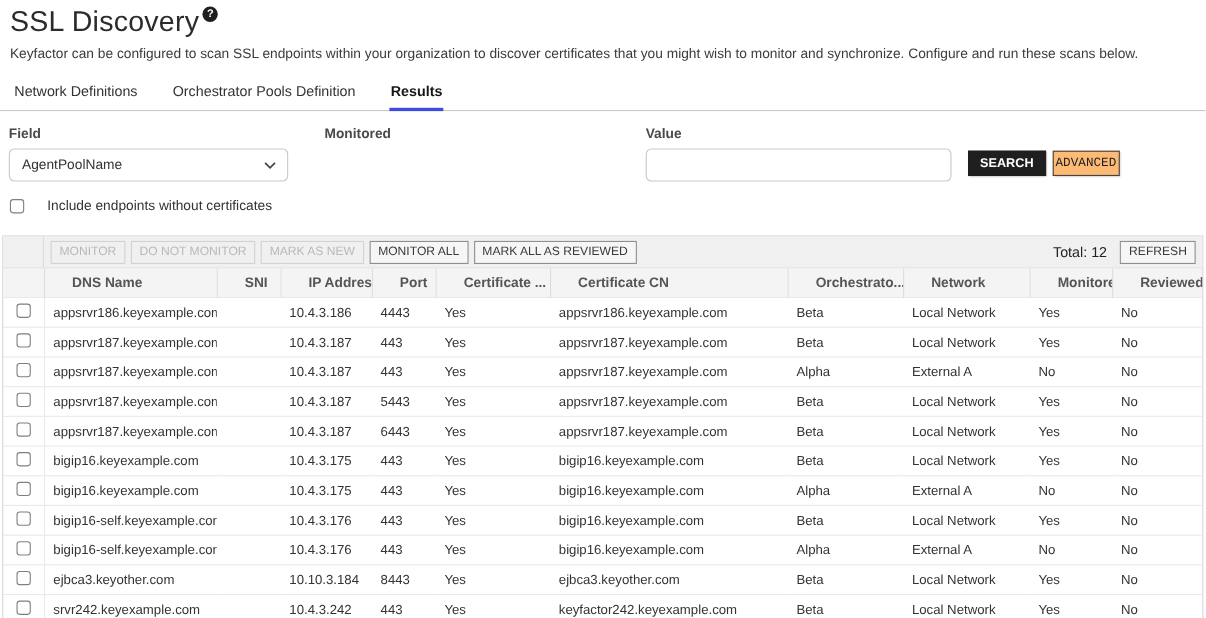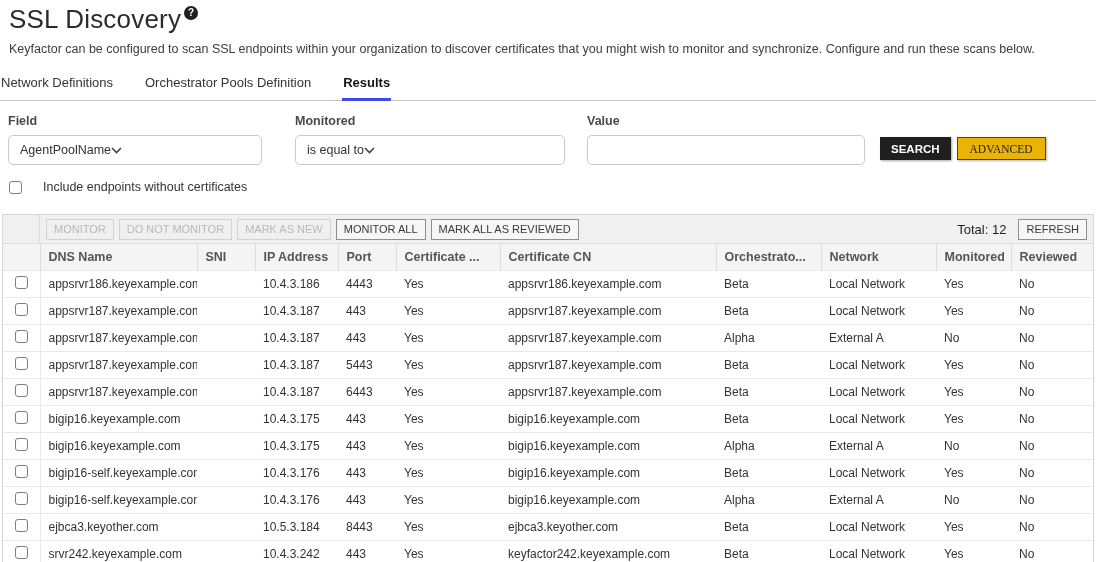--- a/index.html
+++ b/index.html
@@ -36,20 +36,21 @@
   }
   .page-desc {
     margin-top: 7px;
     font-size: 12.5px;
     color: #3c3c3c;
   }
 
   
   .tabs {
     margin-top: 15px;
+    padding-left: 12px;
     border-bottom: 1px solid #c9c9c9;
     display: flex;
     gap: 30px;
   }
   .tab {
     font-size: 13px;
     color: #333;
     padding: 4px 1px 8px 1px;
     cursor: pointer;
     border-bottom: 3px solid transparent;
@@ -78,20 +79,21 @@
     height: 30px;
     border: 1px solid #c9c9c9;
     border-radius: 5px;
     background: #fff;
     font-size: 12.5px;
     color: #333;
   }
   .select-box {
     display: flex;
     align-items: center;
+    justify-content: space-between;
     padding: 0 10px 0 11px;
     cursor: pointer;
   }
   .chevron-down { display: inline-flex; color: #444; }
   .text-input { width: 100%; padding: 0 10px; outline: none; font-family: inherit; }
   .fg-field   { width: 254px; margin-right: 33px; }
   .fg-comp    { width: 270px; margin-right: 22px; }
   .fg-value   { width: 278px; margin-right: 15px; }
   .form-buttons {
     display: flex;
@@ -105,29 +107,29 @@
     border: 1px solid #1f1f1f;
     font-size: 11.5px;
     font-weight: bold;
     padding: 4px 10px;
     height: 23px;
     cursor: pointer;
     box-shadow: 1px 1px 2px rgba(0,0,0,.35);
     font-family: inherit;
   }
   .btn-advanced {
-    background: #eab308;
+    background: #fdba74;
     color: #222;
     border: 1px solid #444;
     font-size: 11.5px;
-    padding: 4px 12px;
+    padding: 4px 2px;
     height: 23px;
     cursor: pointer;
     box-shadow: 1px 1px 2px rgba(0,0,0,.3);
-    font-family: Liberation Serif, serif;
+    font-family: Liberation Mono, monospace;
   }
 
   .include-row {
     display: flex;
     align-items: center;
     gap: 21px;
     margin: 15px 8px 0 9px;
   }
   .checkbox {
     appearance: none;
@@ -190,21 +192,21 @@
     width: 100%;
     border-collapse: collapse;
     table-layout: fixed;
   }
   .grid thead th {
     background: #f4f4f4;
     text-align: left;
     font-size: 12.5px;
     font-weight: bold;
     color: #555;
-    padding: 6px 6px 6px 8px;
+    padding: 6px 6px 6px 25px;
     border-top: 1px solid #dedede;
     border-left: 1px solid #dcdcdc;
     overflow: hidden;
     white-space: nowrap;
     cursor: pointer;
   }
   .grid thead th.cb-col { border-left: none; cursor: default; }
   .grid tbody td {
     font-size: 12px;
     color: #333;
@@ -243,28 +245,20 @@
         <span>AgentPoolName</span>
         <span class="chevron-down">
           <svg width="11" height="7" viewBox="0 0 11 7">
               <polyline points="1,1 5.5,5.5 10,1" fill="none" stroke="#444" stroke-width="1.6"></polyline>
             </svg>
         </span>
       </div>
     </div>
     <div class="form-group fg-comp">
       <label class="form-label">Monitored</label>
-      <div class="select-box">
-        <span>is equal to</span>
-        <span class="chevron-down">
-          <svg width="11" height="7" viewBox="0 0 11 7">
-              <polyline points="1,1 5.5,5.5 10,1" fill="none" stroke="#444" stroke-width="1.6"></polyline>
-            </svg>
-        </span>
-      </div>
     </div>
     <div class="form-group fg-value">
       <label class="form-label">Value</label>
       <input class="text-input" type="text" value="" style="">
     </div>
     <div class="form-buttons">
       <button class="btn-search">SEARCH</button>
       <button class="btn-advanced">ADVANCED</button>
     </div>
   </div>
@@ -433,21 +427,21 @@
     <td>bigip16.keyexample.com</td>
     <td>Alpha</td>
     <td>External A</td>
     <td>No</td>
     <td>No</td>
   </tr>
           <tr>
     <td class="cb-cell"><input type="checkbox" class="checkbox" style=""></td>
     <td>ejbca3.keyother.com</td>
     <td></td>
-    <td>10.5.3.184</td>
+    <td>10.10.3.184</td>
     <td>8443</td>
     <td>Yes</td>
     <td>ejbca3.keyother.com</td>
     <td>Beta</td>
     <td>Local Network</td>
     <td>Yes</td>
     <td>No</td>
   </tr>
           <tr>
     <td class="cb-cell"><input type="checkbox" class="checkbox" style=""></td>

